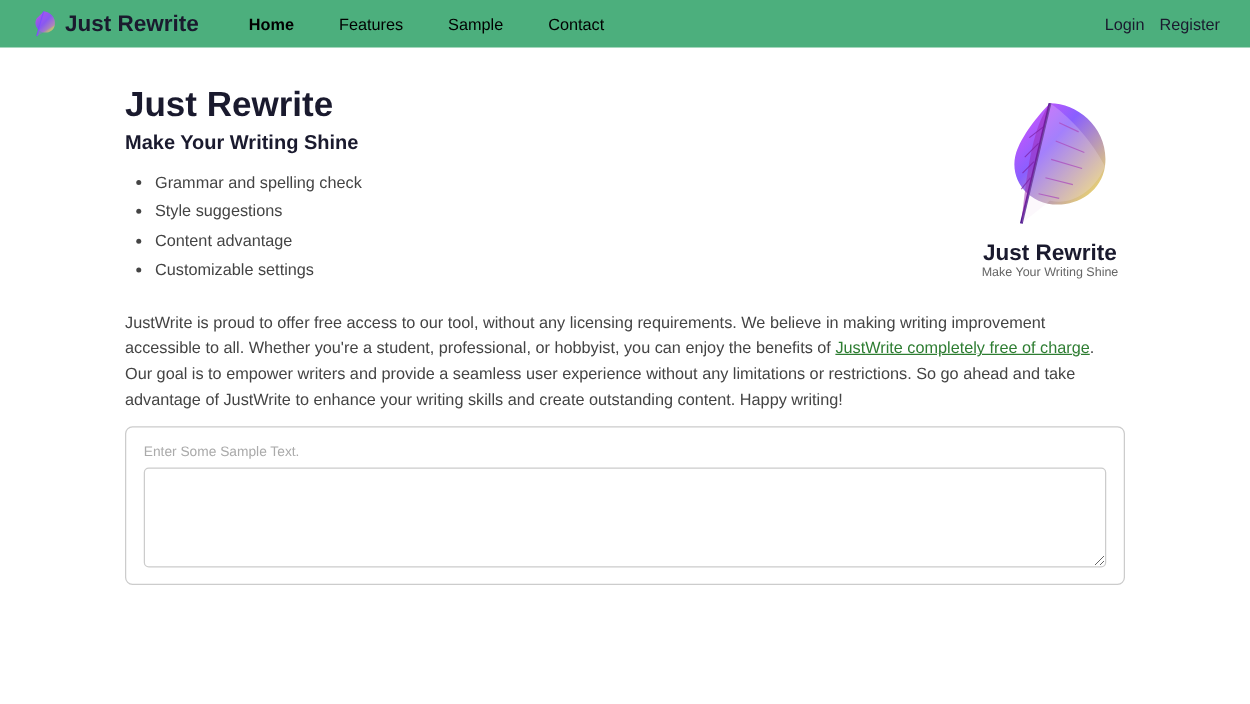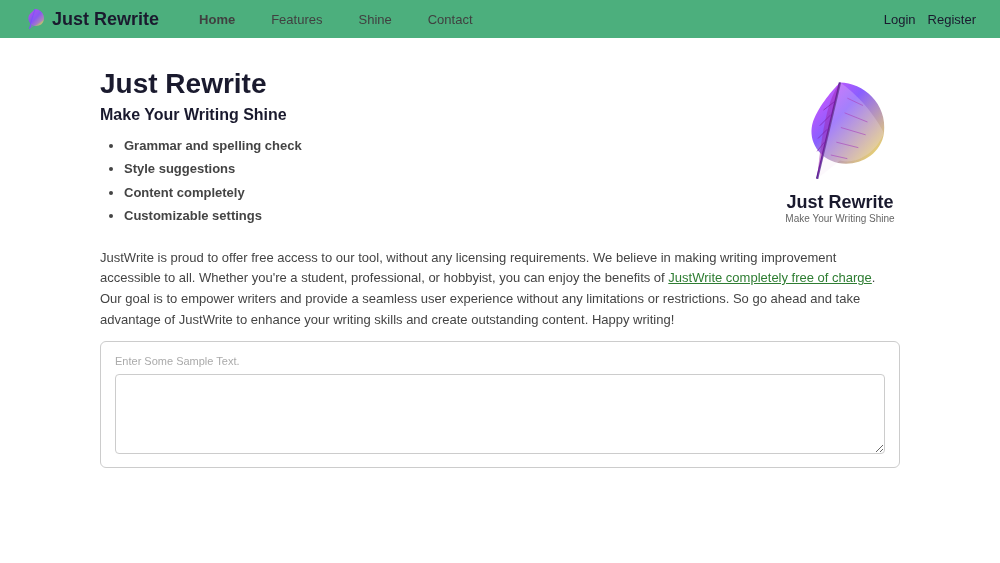--- a/index.html
+++ b/index.html
@@ -28,21 +28,21 @@
       font-weight: bold;
       color: #1a1a2e;
     }
     .navbar-nav {
       display: flex;
       gap: 16px;
       margin-left: 20px;
       list-style: none;
     }
     .navbar-nav a {
-      color: #404040;
+      color: #000000;
       text-decoration: none;
       font-size: 13px;
       padding-left: 20px;
     }
     .navbar-nav a.active {
       font-weight: bold;
     }
     .navbar-right {
       margin-left: auto;
       display: flex;
@@ -93,21 +93,20 @@
       line-height: 1.5;
       margin-bottom: 12px;
     }
 
     .hero-text ul {
       list-style: disc;
       padding-left: 24px;
       font-size: 13px;
       color: #444;
       line-height: 1.8;
-      font-weight: bold;
     }
 
     .hero-logo {
       display: flex;
       flex-direction: column;
       align-items: center;
       margin-top: 10px;
     }
 
     .hero-logo-text {
@@ -195,39 +194,39 @@
       </defs>
       <path d="M20 2 C28 2, 38 10, 36 22 C34 32, 22 36, 14 30 C8 26, 6 18, 10 12 Z" fill="url(#fg1)" opacity="0.85"></path>
       <path d="M20 2 L10 38" stroke="#7c4dff" stroke-width="2" fill="none"></path>
       <path d="M20 2 C28 2, 38 10, 36 22 L10 38 Z" fill="#a855f7" opacity="0.4"></path>
     </svg>
     <span class="navbar-title">Just Rewrite</span>
   </a>
   <ul class="navbar-nav">
     <li><a href="#" class="active">Home</a></li>
     <li><a href="#">Features</a></li>
-    <li><a href="#">Shine</a></li>
+    <li><a href="#">Sample</a></li>
     <li><a href="#">Contact</a></li>
   </ul>
   <div class="navbar-right">
     <a href="#">Login</a>
     <a href="#">Register</a>
   </div>
 </nav>
 
 <div class="main">
 
   <div class="hero-section">
     <div class="hero-text">
       <h1>Just Rewrite</h1>
       <h3>Make Your Writing Shine</h3>
       <ul>
         <li>Grammar and spelling check</li>
         <li>Style suggestions</li>
-        <li>Content completely</li>
+        <li>Content advantage</li>
         <li>Customizable settings</li>
       </ul>
     </div>
     <div class="hero-logo">
 
       <svg class="feather-svg" viewBox="0 0 120 120" xmlns="http://www.w3.org/2000/svg">
         <defs>
           <linearGradient id="hg1" x1="0%" y1="0%" x2="100%" y2="100%">
             <stop offset="0%" style="stop-color:#e040fb"></stop>
             <stop offset="40%" style="stop-color:#7c4dff"></stop>

